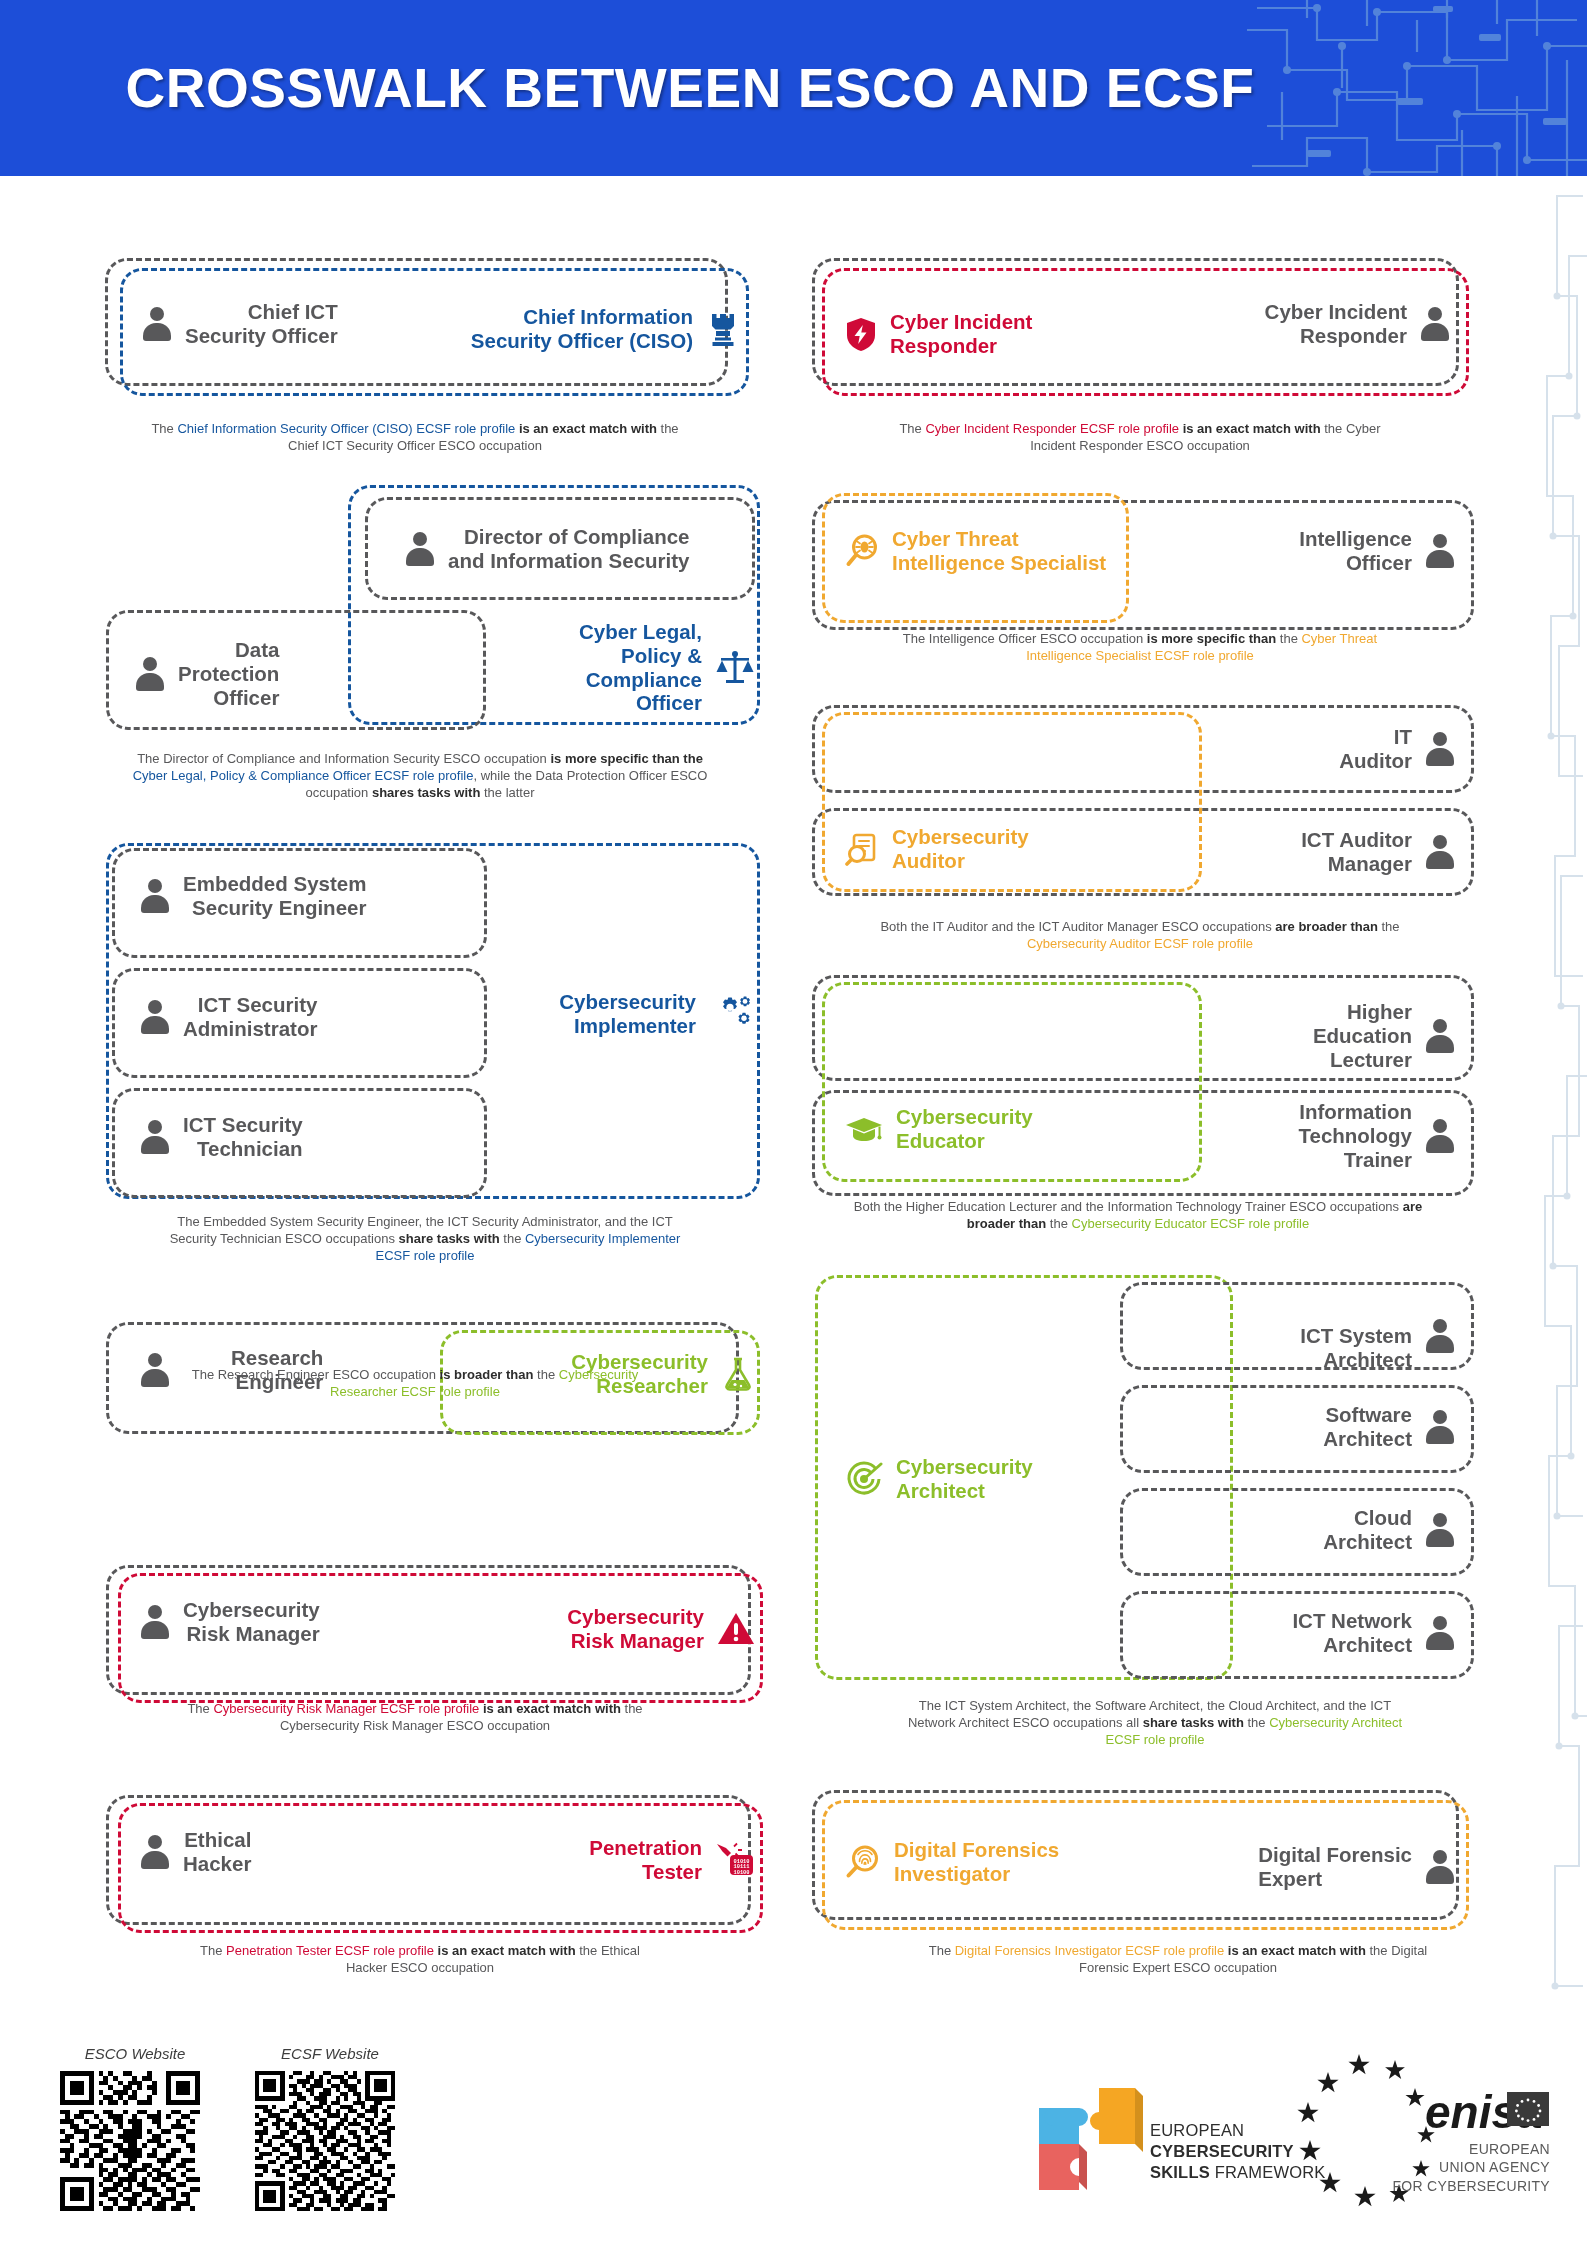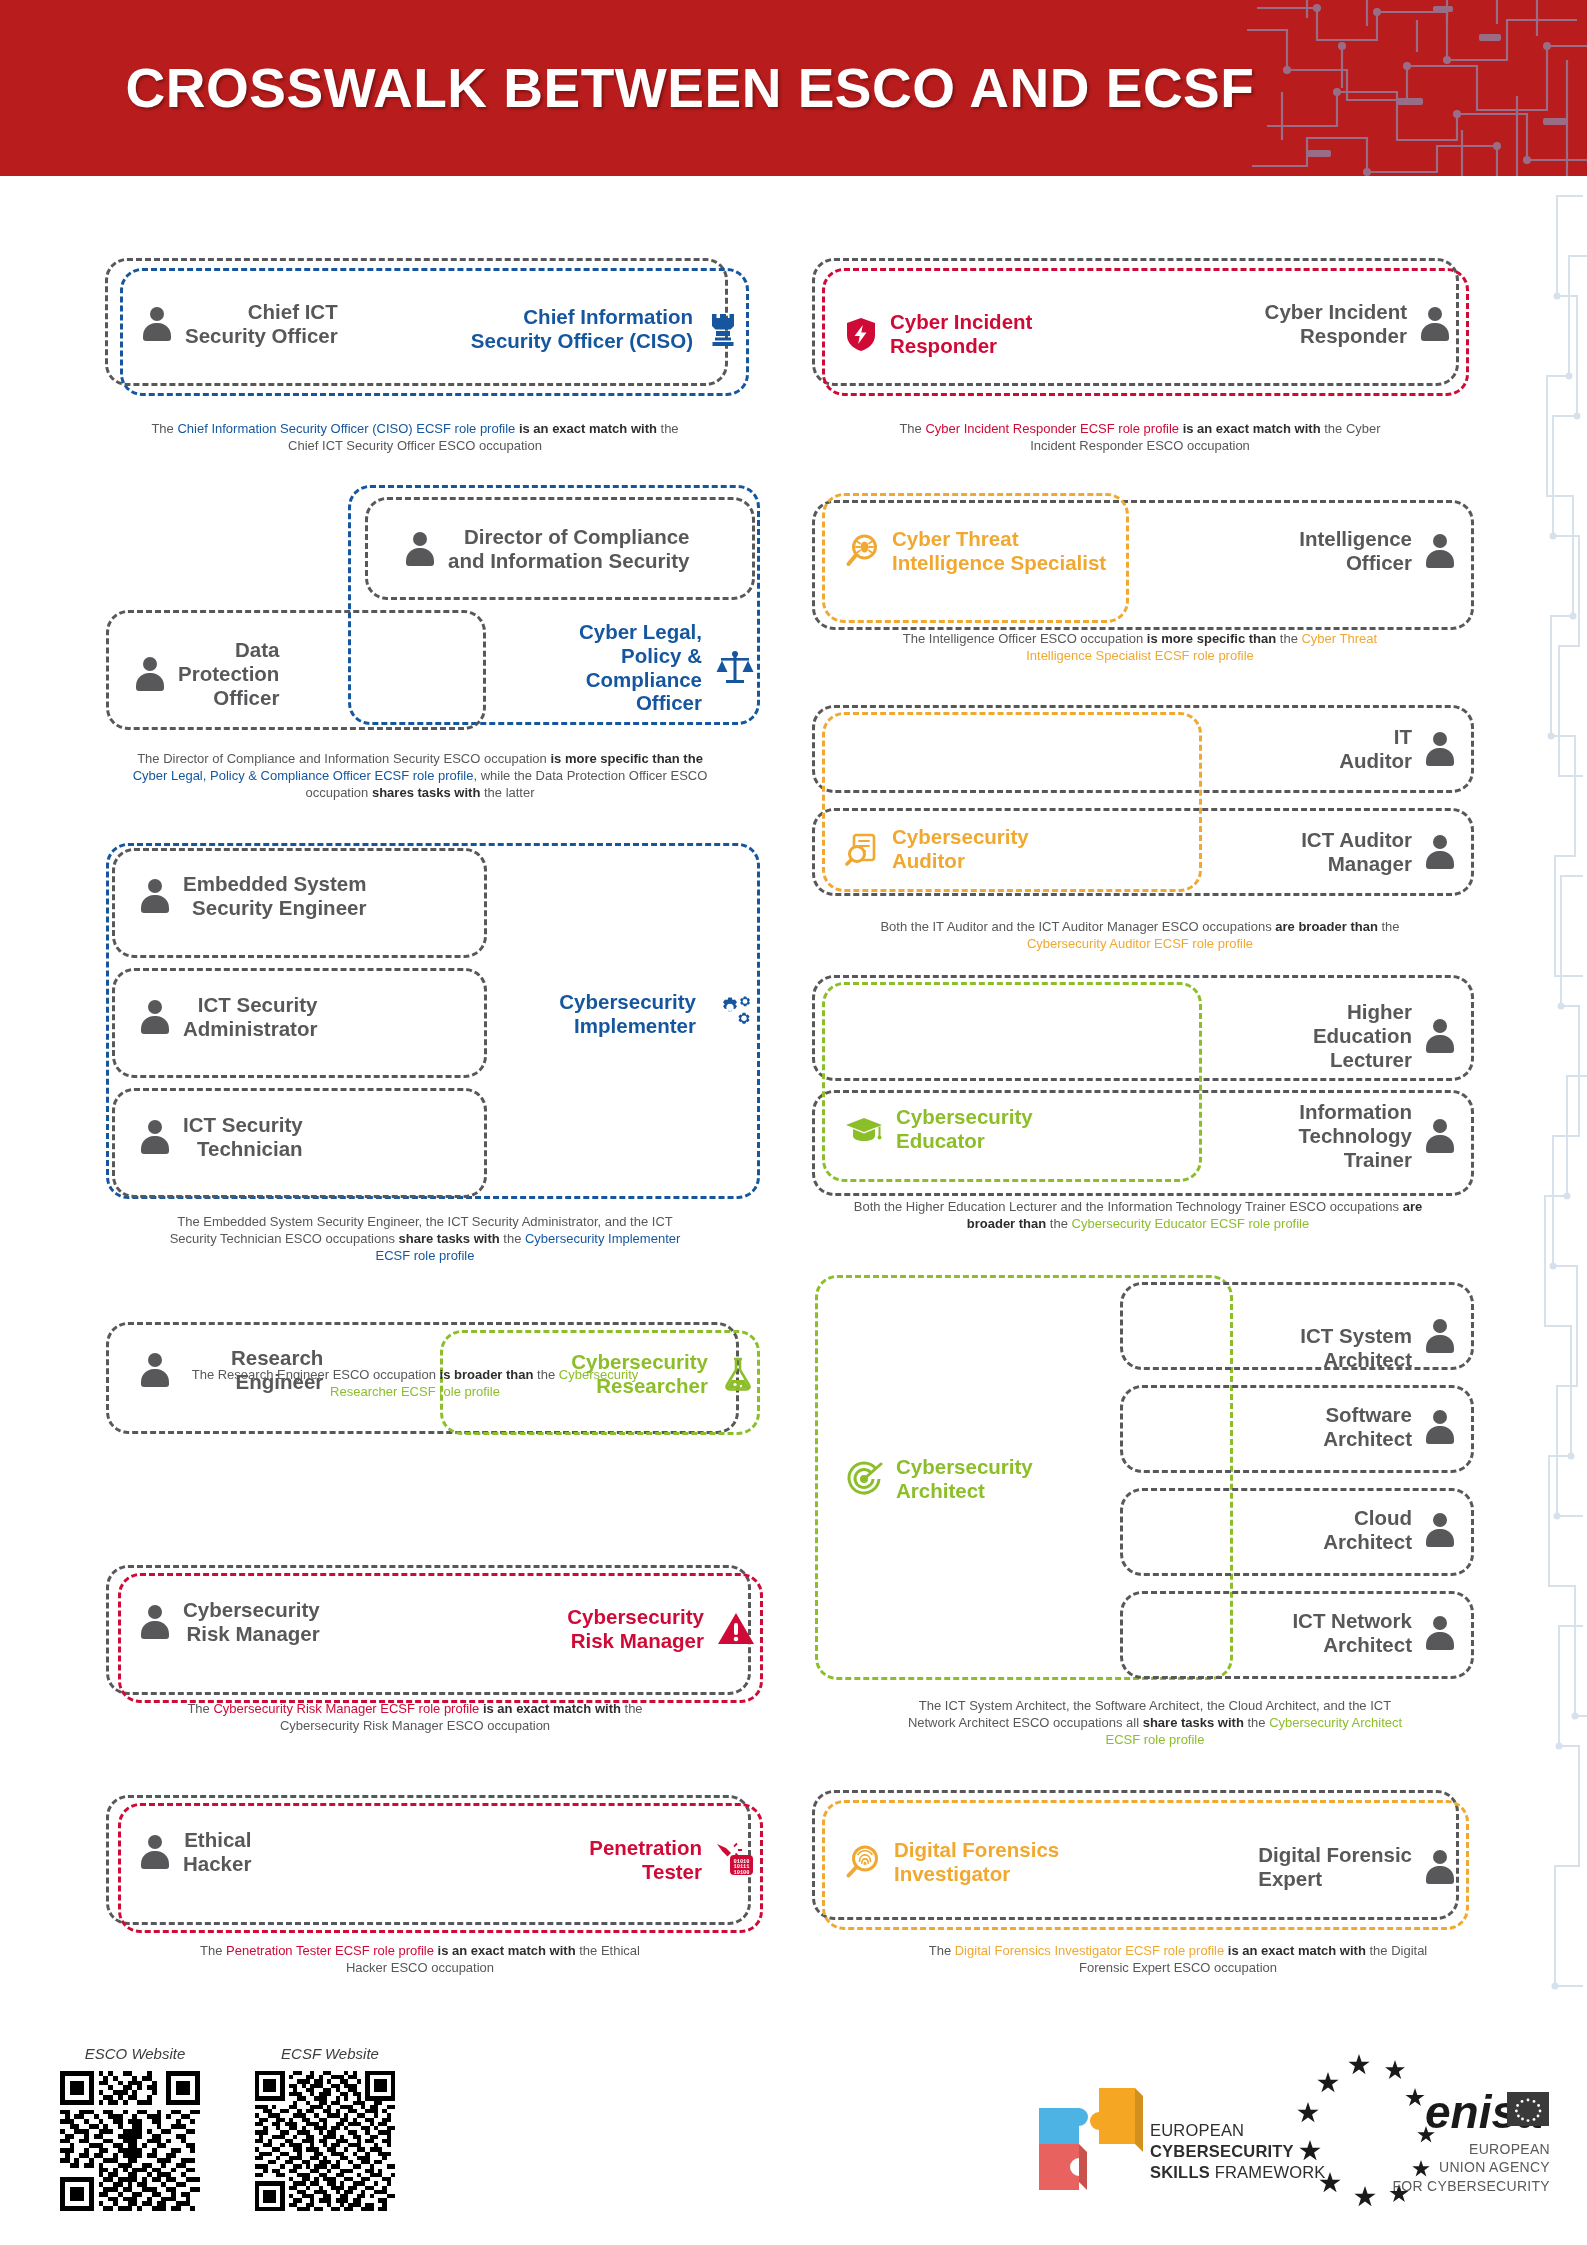--- a/index.html
+++ b/index.html
@@ -7,21 +7,21 @@
     width:1587px; height:2245px;
     background:#ffffff;
     font-family:"Liberation Sans", sans-serif;
     position:relative;
     overflow:hidden;
   }
 
   
   .header {
     position:absolute; left:0; top:0; width:1587px; height:176px;
-    background:#b91c1c;
+    background:#1d4ed8;
     overflow:hidden;
   }
   .header-circuit {
     position:absolute; right:0; top:0; width:340px; height:176px;
     opacity:.55;
   }
   .header-title {
     position:absolute; left:0; top:0; width:1380px; height:176px;
     display:flex; align-items:center; justify-content:center;
     color:#ffffff; font-weight:bold; font-size:55px;

